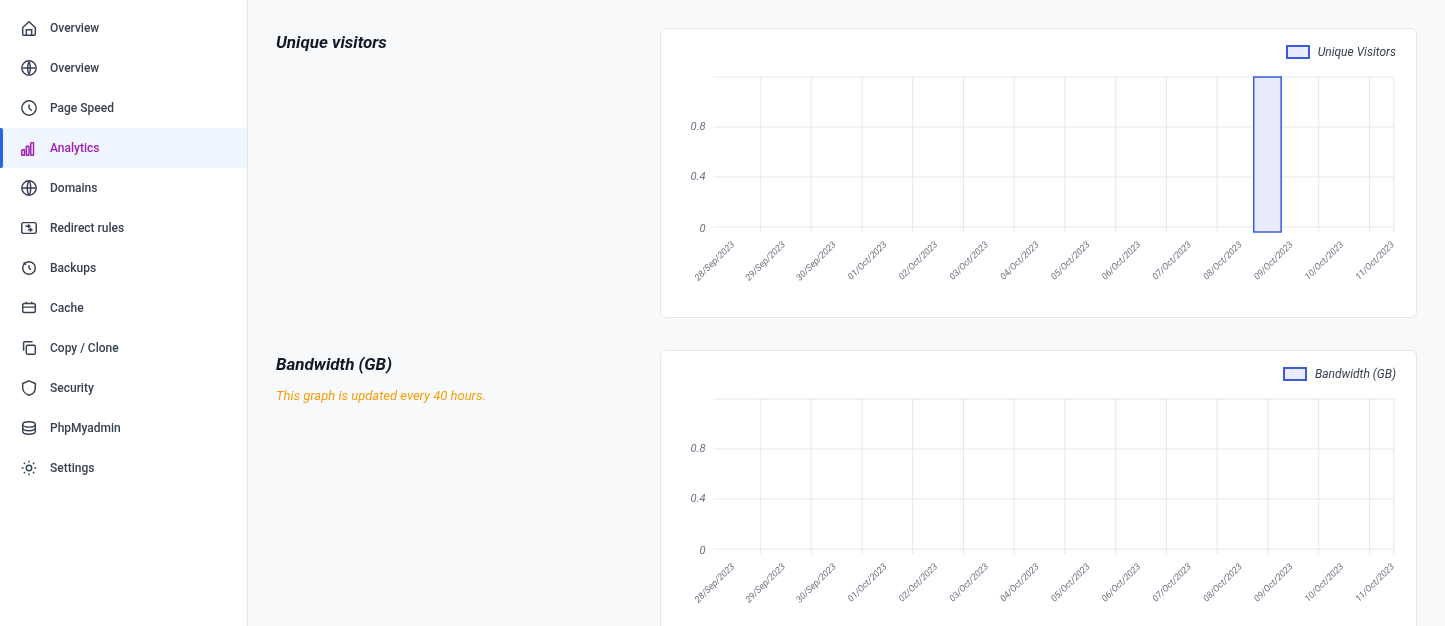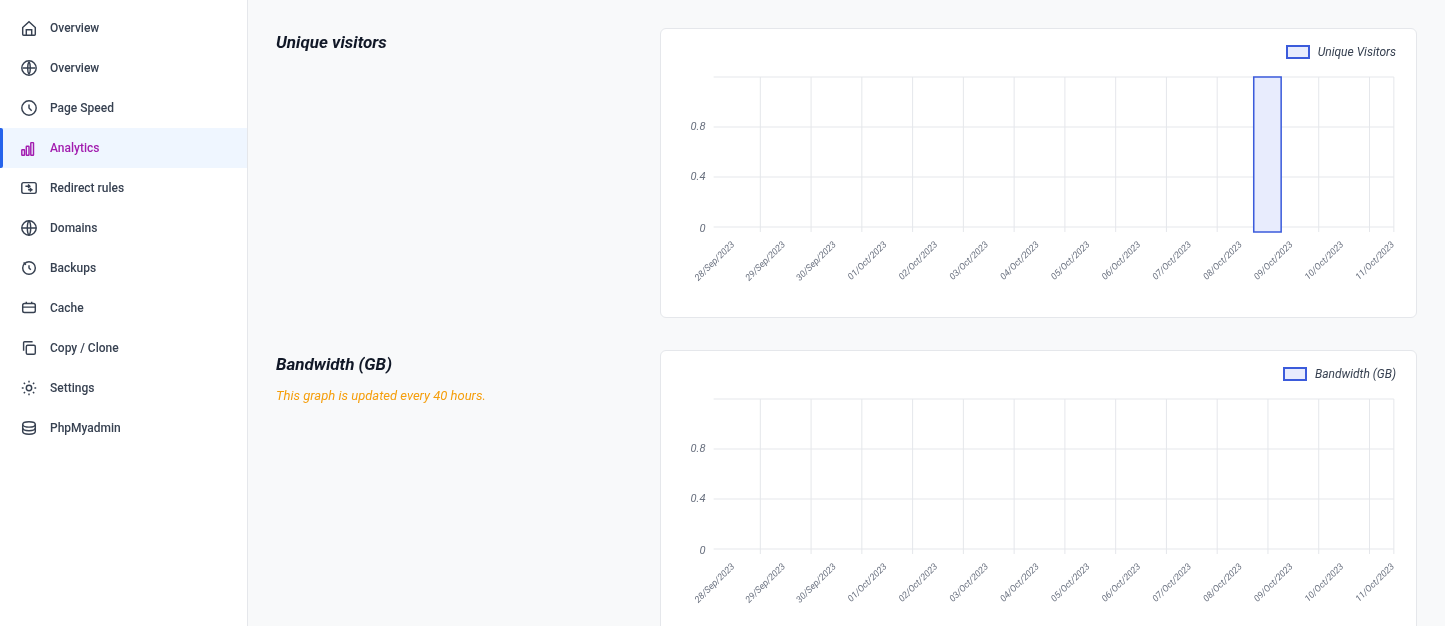--- a/index.html
+++ b/index.html
@@ -160,36 +160,36 @@
         <rect x="12" y="4" width="3" height="14" rx="0.5"></rect>
         <rect x="17" y="10" width="0" height="0"></rect>
       </svg>
     </span>
     <span>Analytics</span>
   </div>
 
   <div class="sidebar-item">
     <span class="icon">
       <svg viewBox="0 0 20 20" fill="none" stroke="currentColor" stroke-width="1.6">
+        <circle cx="10" cy="10" r="8"></circle>
+        <path d="M2 10h16M10 2c-2.5 3-2.5 13 0 16M10 2c2.5 3 2.5 13 0 16"></path>
+      </svg>
+    </span>
+    <span>Domains</span>
+  </div>
+
+  <div class="sidebar-item">
+    <span class="icon">
+      <svg viewBox="0 0 20 20" fill="none" stroke="currentColor" stroke-width="1.6">
         <rect x="2" y="4" width="16" height="12" rx="2"></rect>
         <path d="M6 8h5M9 6l2 2-2 2"></path>
         <path d="M14 12H9M11 10l2 2-2 2"></path>
       </svg>
     </span>
     <span>Redirect rules</span>
-  </div>
-
-  <div class="sidebar-item">
-    <span class="icon">
-      <svg viewBox="0 0 20 20" fill="none" stroke="currentColor" stroke-width="1.6">
-        <circle cx="10" cy="10" r="8"></circle>
-        <path d="M2 10h16M10 2c-2.5 3-2.5 13 0 16M10 2c2.5 3 2.5 13 0 16"></path>
-      </svg>
-    </span>
-    <span>Domains</span>
   </div>
 
   <div class="sidebar-item">
     <span class="icon">
       <svg viewBox="0 0 20 20" fill="none" stroke="currentColor" stroke-width="1.6">
         <path d="M10 3a7 7 0 100 14"></path>
         <path d="M10 3a7 7 0 110 14"></path>
         <path d="M10 7v3l2 2"></path>
         <path d="M4 4l2.5 2.5"></path>
       </svg>
@@ -210,40 +210,48 @@
   <div class="sidebar-item">
     <span class="icon">
       <svg viewBox="0 0 20 20" fill="none" stroke="currentColor" stroke-width="1.6">
         <rect x="7" y="7" width="10" height="10" rx="1.5"></rect>
         <path d="M4 13V4a1 1 0 011-1h9"></path>
       </svg>
     </span>
     <span>Copy / Clone</span>
   </div>
 
-
-  <div class="sidebar-item">
-    <span class="icon">
-      <svg viewBox="0 0 20 20" fill="none" stroke="currentColor" stroke-width="1.6">
-        <circle cx="10" cy="10" r="3"></circle>
-        <path d="M10 2v2M10 16v2M2 10h2M16 10h2M4.2 4.2l1.4 1.4M14.4 14.4l1.4 1.4M4.2 15.8l1.4-1.4M14.4 5.6l1.4-1.4"></path>
-      </svg>
-    </span>
-    <span>Settings</span>
+  <div class="sidebar-item">
+    <span class="icon">
+      <svg viewBox="0 0 20 20" fill="none" stroke="currentColor" stroke-width="1.6">
+        <path d="M10 2l7 3v5c0 4-3 7-7 8C7 17 3 14 3 10V5l7-3z"></path>
+      </svg>
+    </span>
+    <span>Security</span>
   </div>
 
   <div class="sidebar-item">
     <span class="icon">
       <svg viewBox="0 0 20 20" fill="none" stroke="currentColor" stroke-width="1.6">
         <ellipse cx="10" cy="6" rx="7" ry="3"></ellipse>
         <path d="M3 6v4c0 1.66 3.13 3 7 3s7-1.34 7-3V6"></path>
         <path d="M3 10v4c0 1.66 3.13 3 7 3s7-1.34 7-3v-4"></path>
       </svg>
     </span>
     <span>PhpMyadmin</span>
+  </div>
+
+  <div class="sidebar-item">
+    <span class="icon">
+      <svg viewBox="0 0 20 20" fill="none" stroke="currentColor" stroke-width="1.6">
+        <circle cx="10" cy="10" r="3"></circle>
+        <path d="M10 2v2M10 16v2M2 10h2M16 10h2M4.2 4.2l1.4 1.4M14.4 14.4l1.4 1.4M4.2 15.8l1.4-1.4M14.4 5.6l1.4-1.4"></path>
+      </svg>
+    </span>
+    <span>Settings</span>
   </div>
 </nav>
 
 <main class="main-content">
 
   <div class="section">
     <div class="section-info">
       <div class="section-title">Unique visitors</div>
     </div>
     <div class="chart-container">

